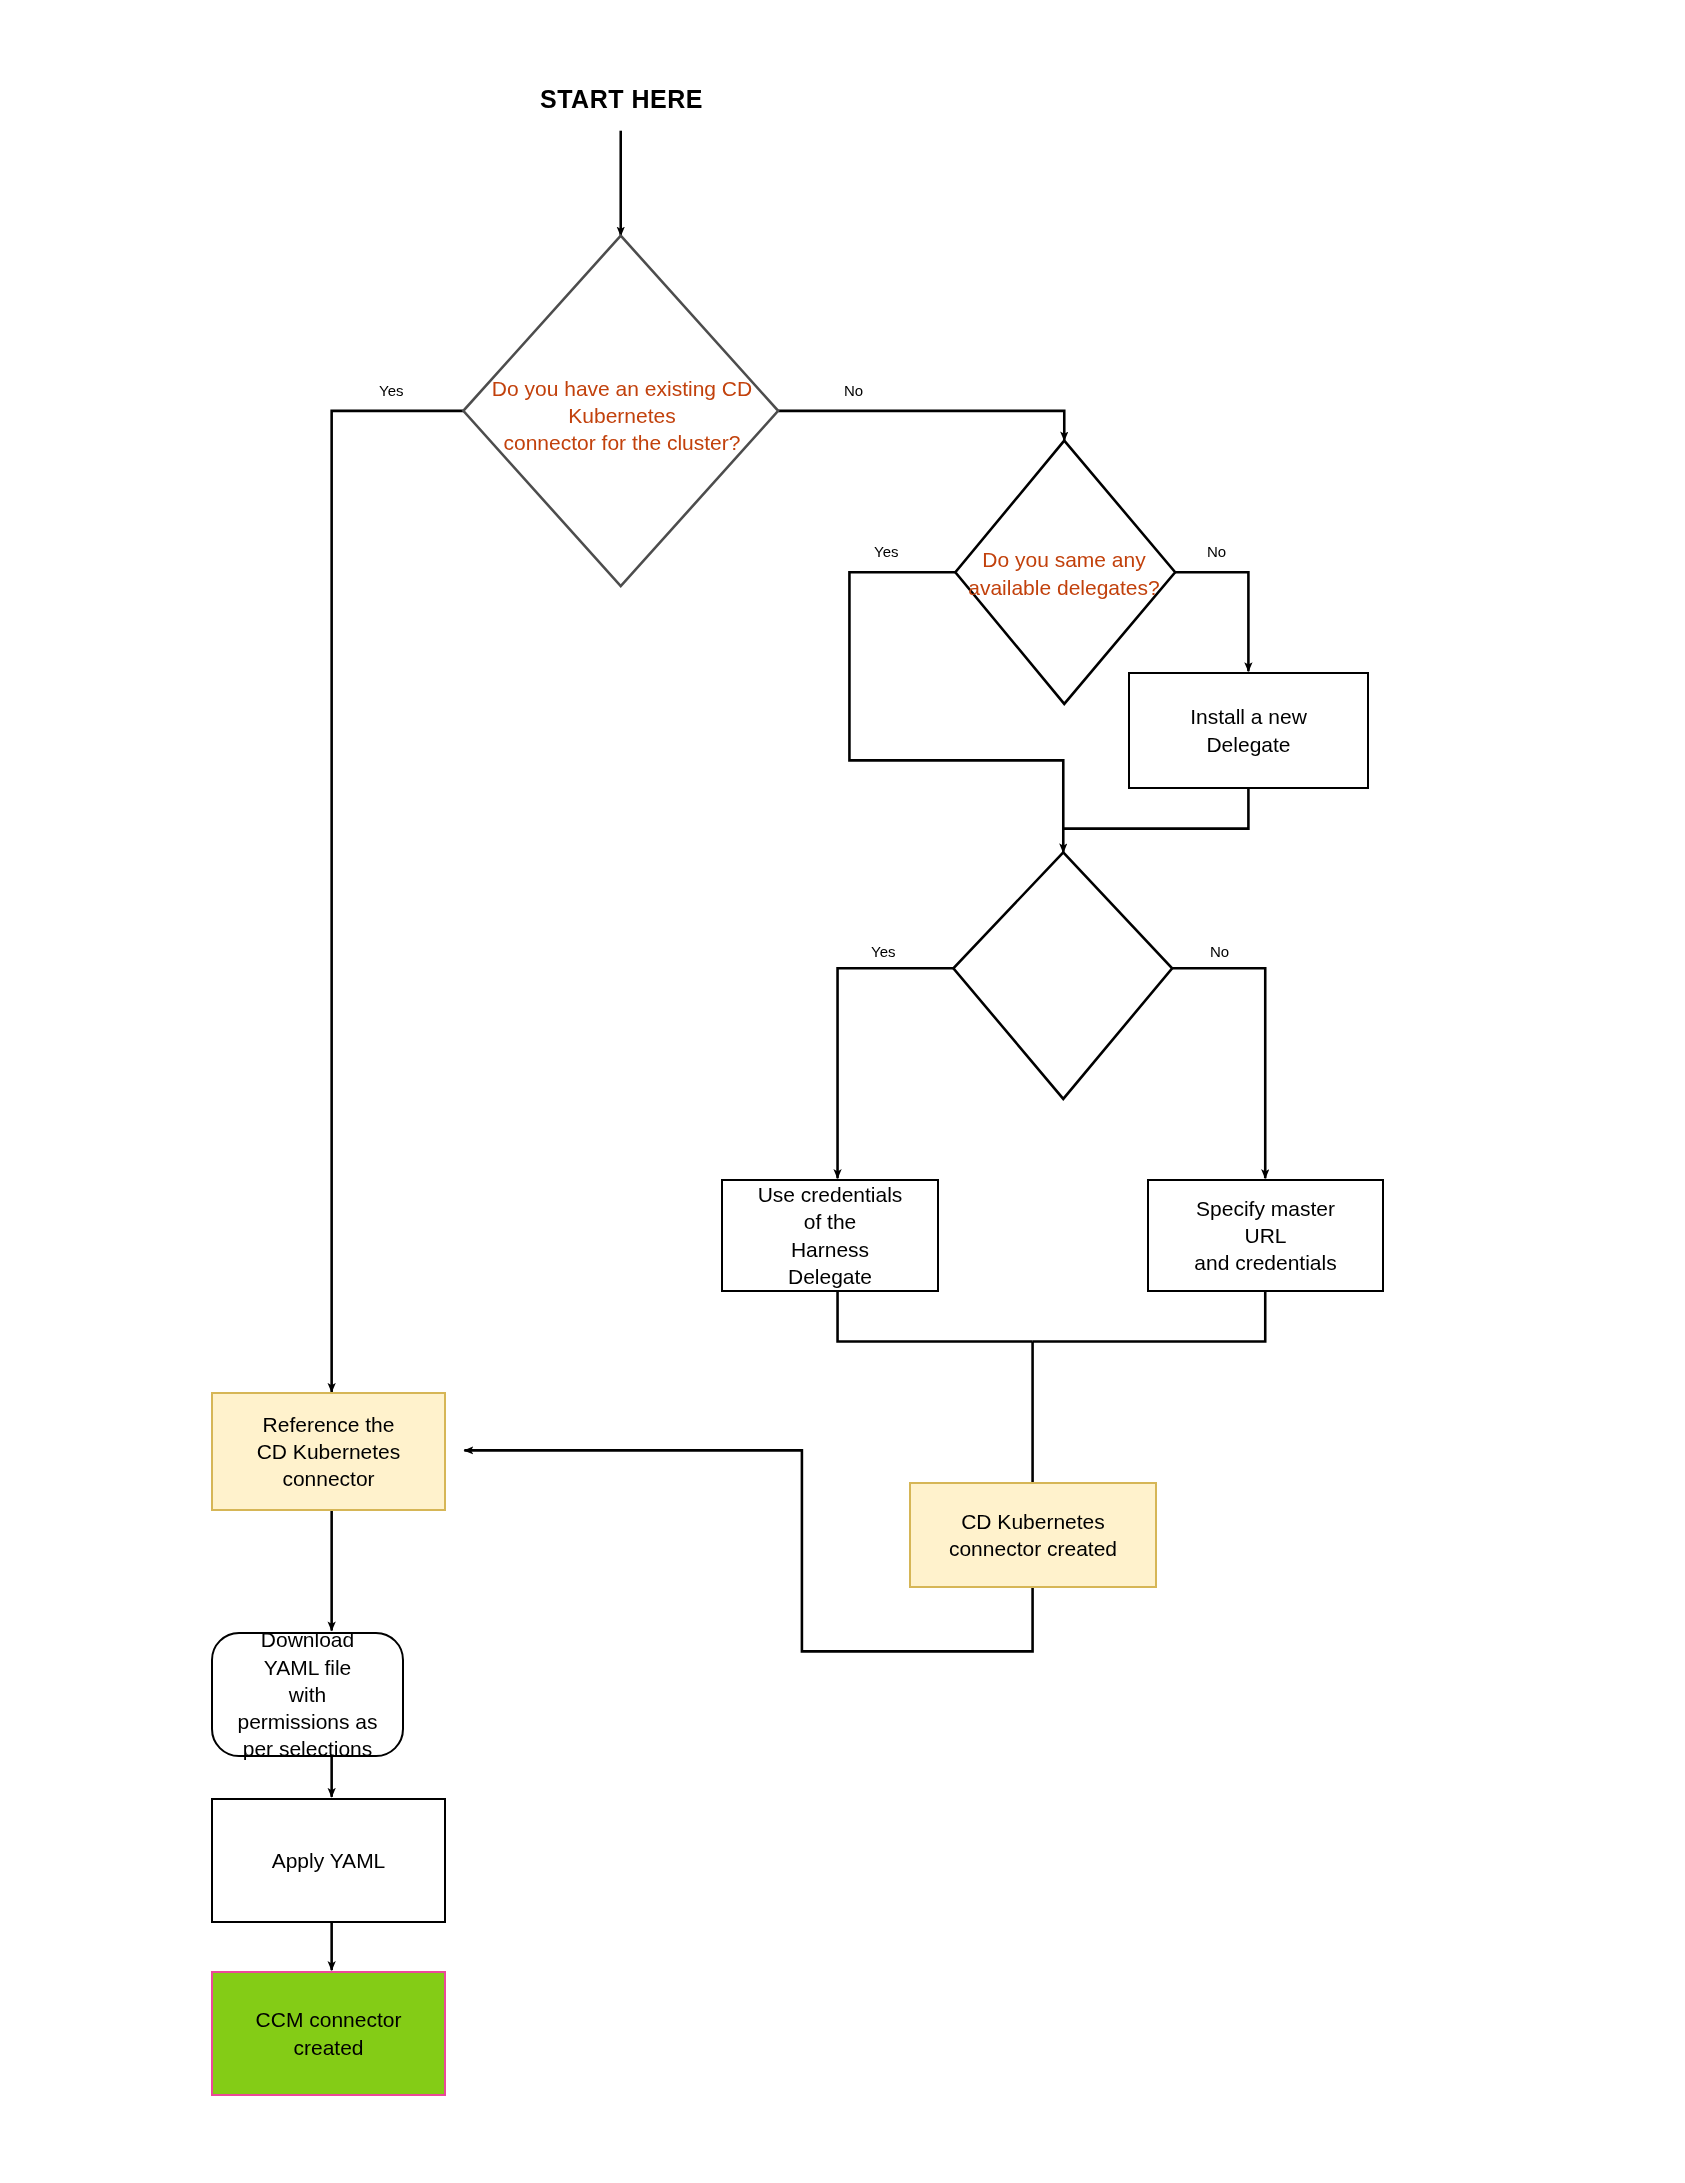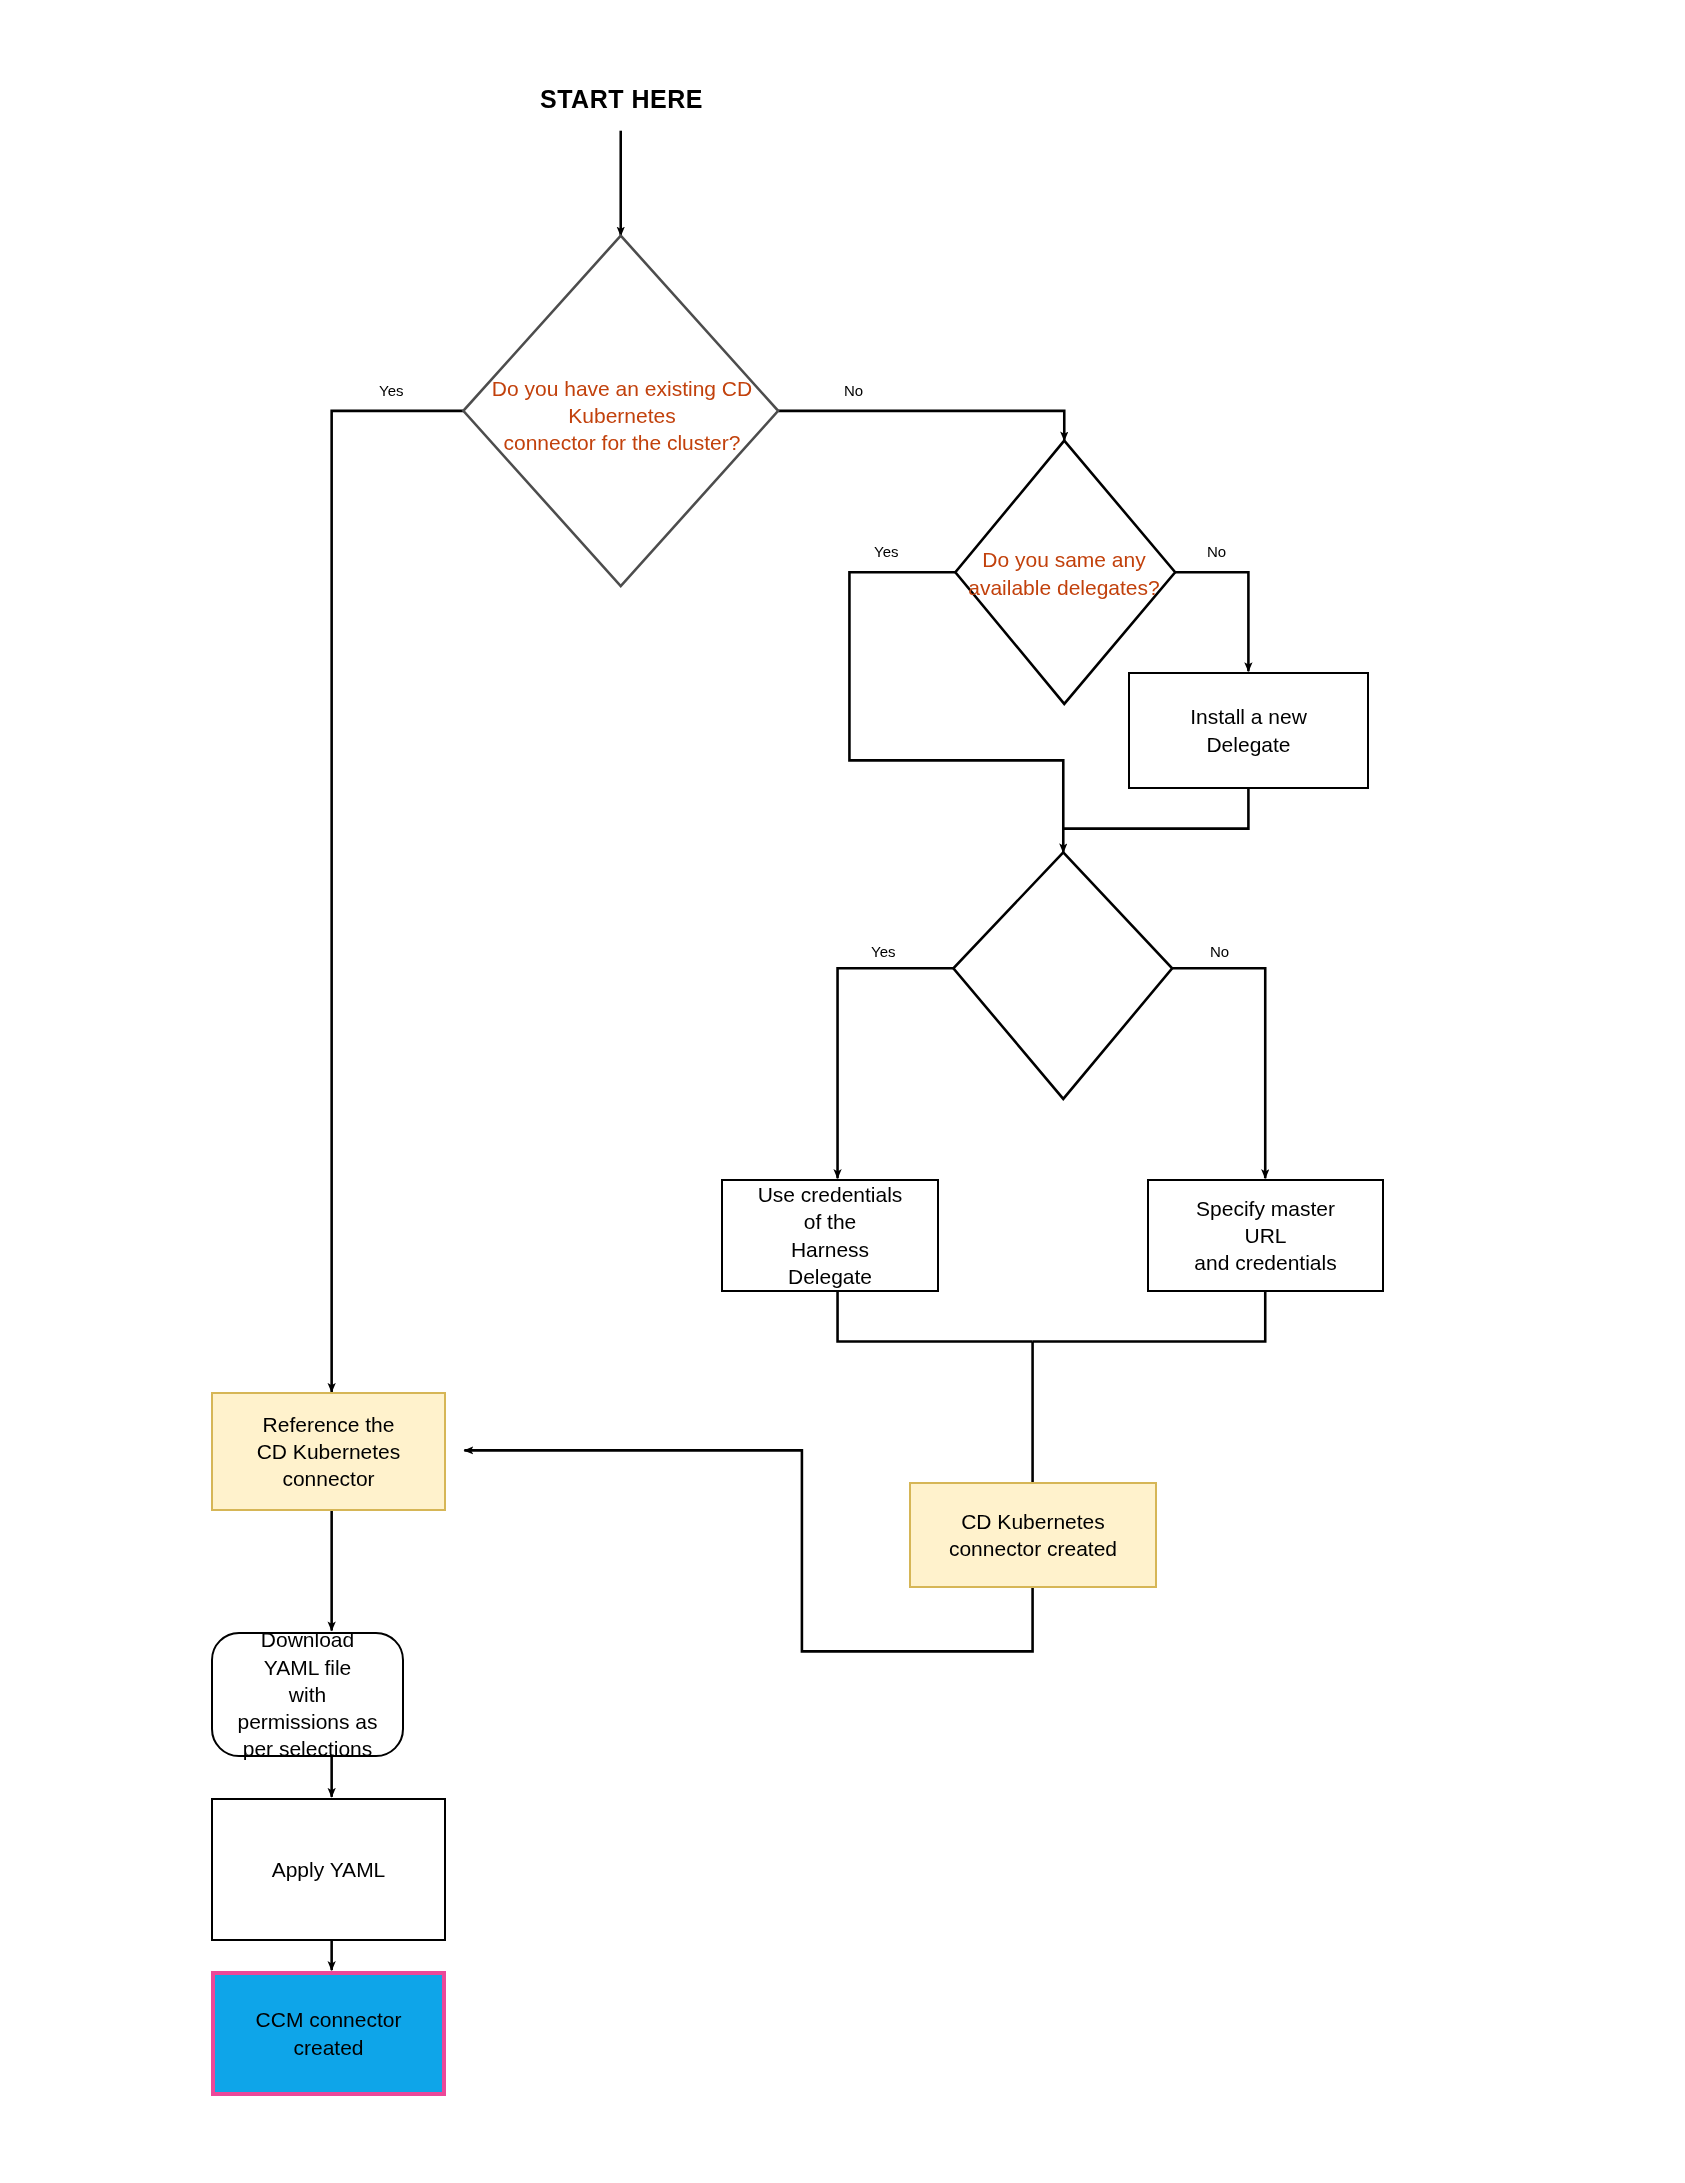--- a/index.html
+++ b/index.html
@@ -42,22 +42,22 @@
   }
   .proc {
     border: 2px solid #000000;
     background: #ffffff;
   }
   .proc-yellow {
     border: 2px solid #d6b656;
     background: #fff2cc;
   }
   .proc-green {
-    border: 4px solid #ec4899;
-    background: #0ea5e9;
+    border: 2px solid #ec4899;
+    background: #84cc16;
   }
   .decision-label {
     position: absolute;
     display: flex;
     align-items: center;
     justify-content: center;
     text-align: center;
     font-size: 21px;
     line-height: 1.30;
     color: #c2410c;
@@ -169,19 +169,19 @@
 CD Kubernetes
 connector</div>
 
   <div class="node proc-yellow" style="left:909px; top:1482px; width:248px; height:106px;">CD Kubernetes
 connector created</div>
 
   <div class="node proc" style="left:211px; top:1632px; width:193px; height:125px;border-radius:28px;">Download YAML file
 with permissions as
 per selections</div>
 
-  <div class="node proc" style="left:211px; top:1798px; width:235px; height:143px;">Apply YAML</div>
+  <div class="node proc" style="left:211px; top:1798px; width:235px; height:125px;">Apply YAML</div>
 
   <div class="node proc-green" style="left:211px; top:1971px; width:235px; height:125px;">CCM connector
 created</div>
 
 </div>
 
 
 </body></html>

